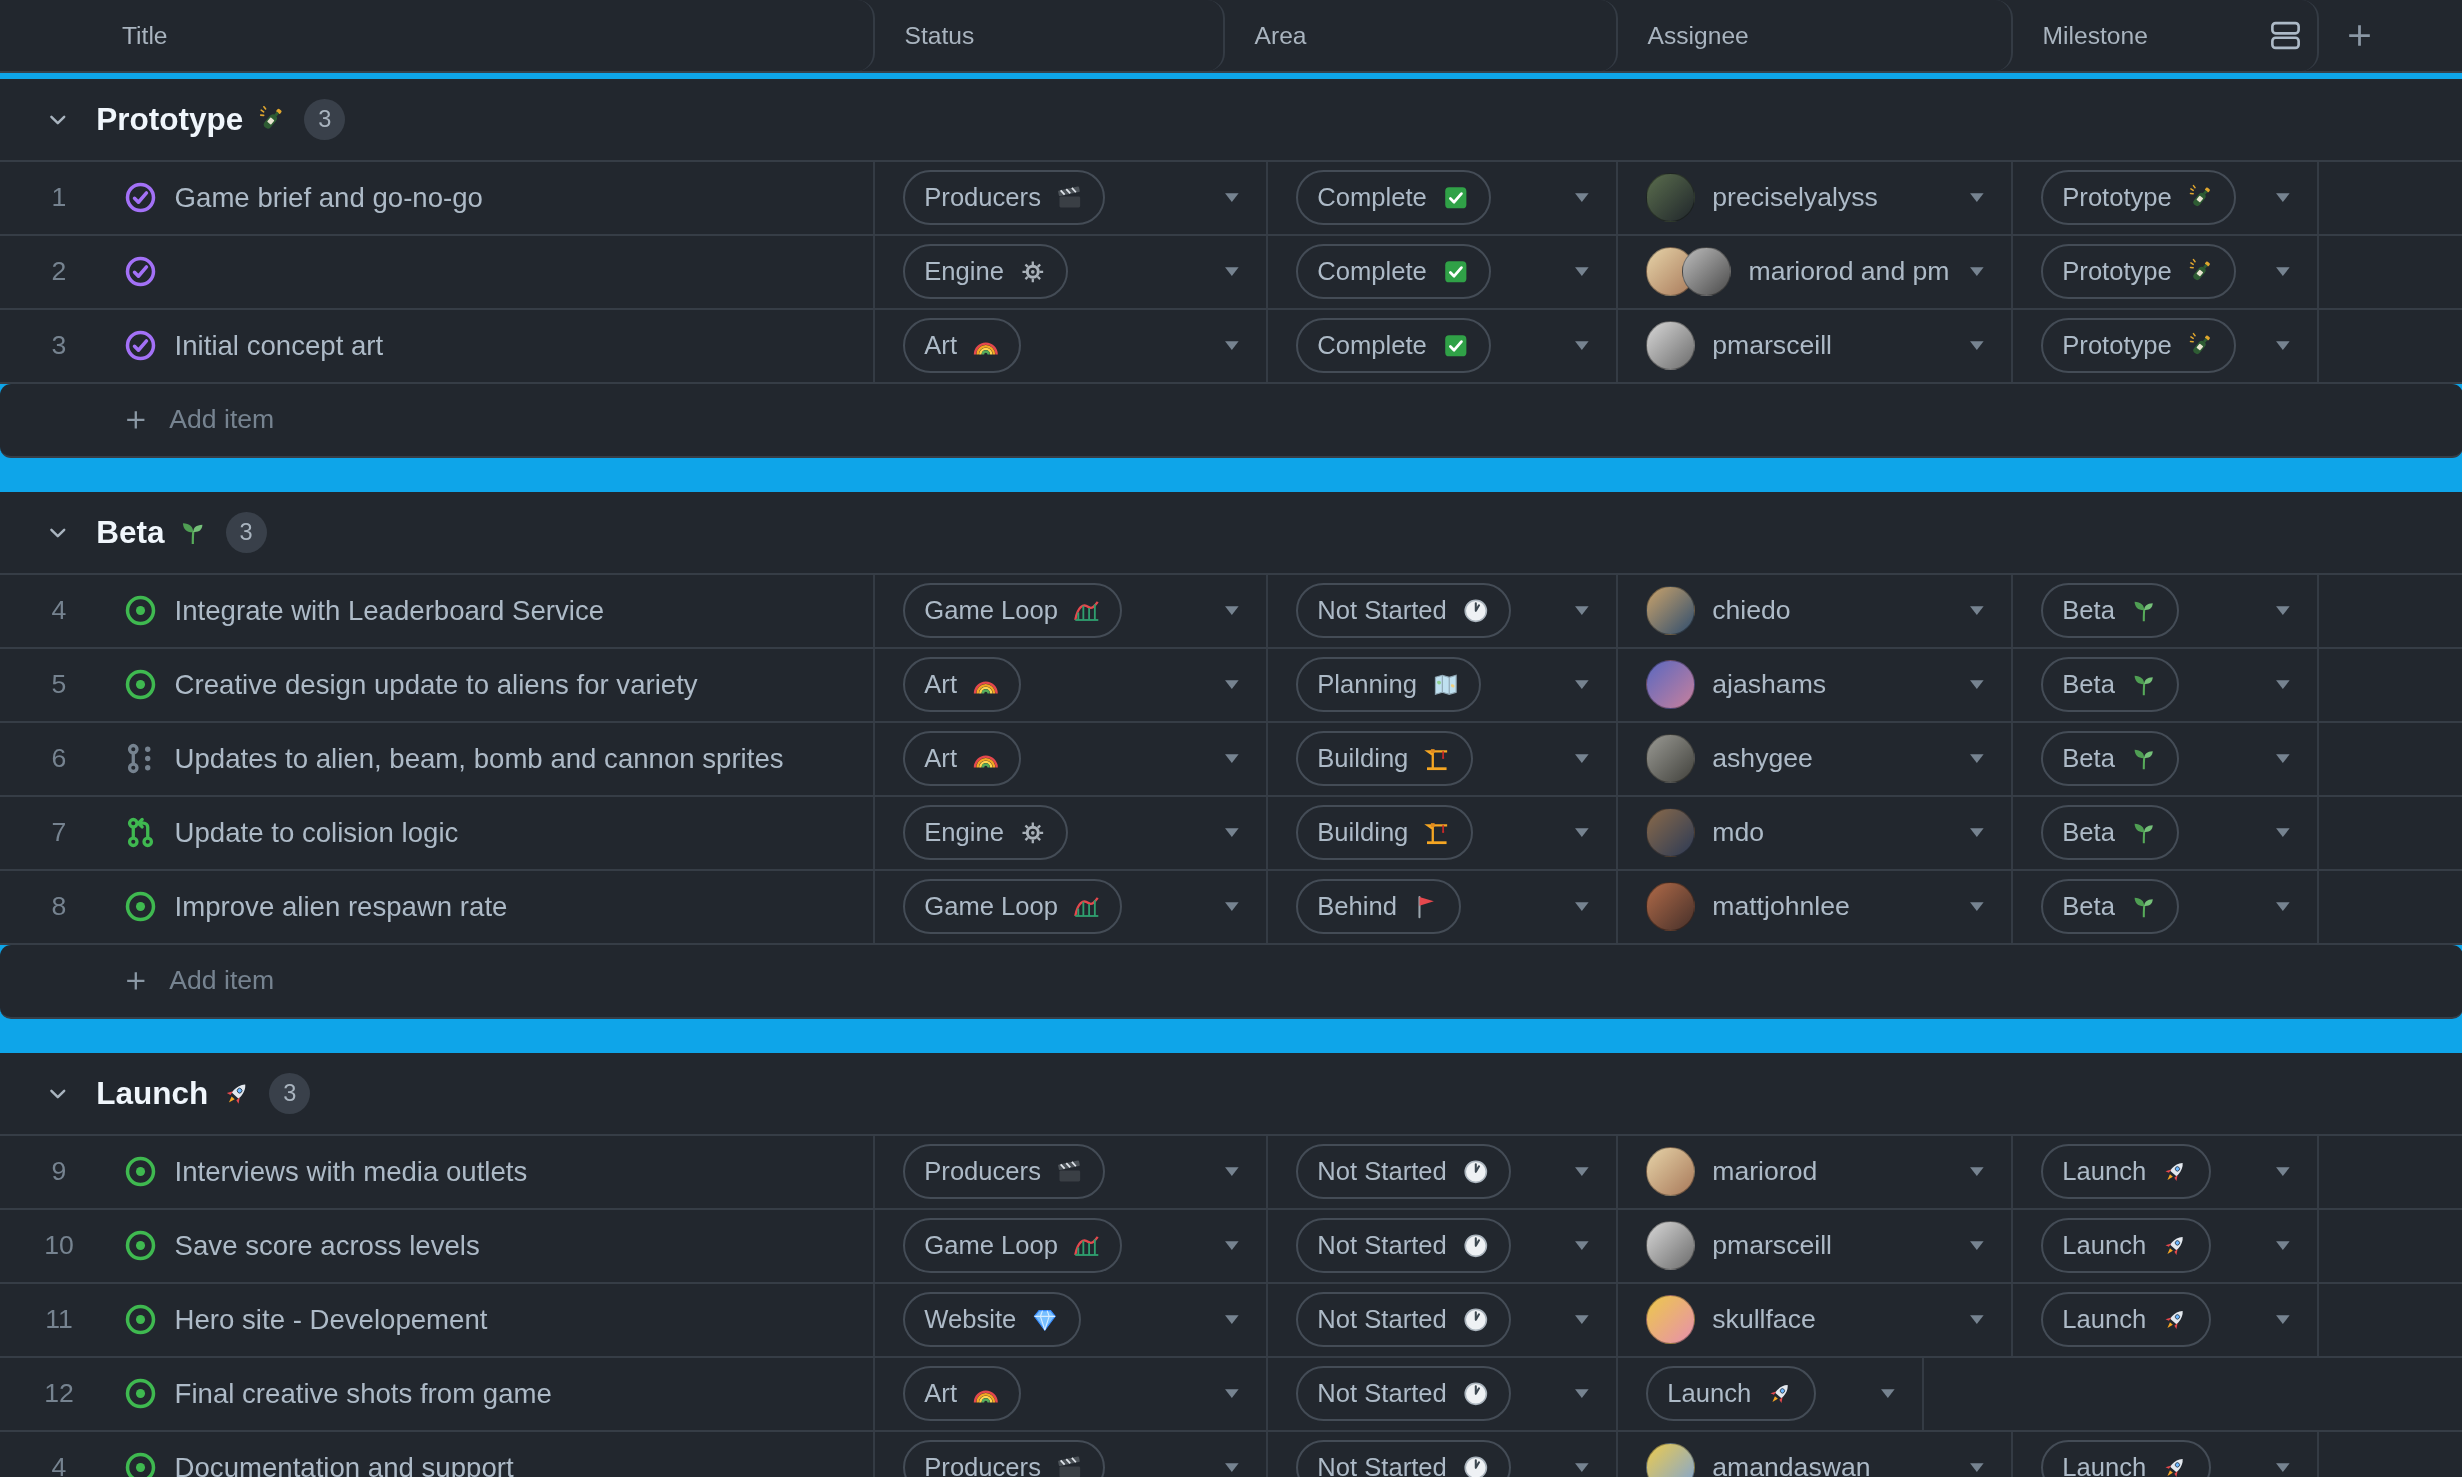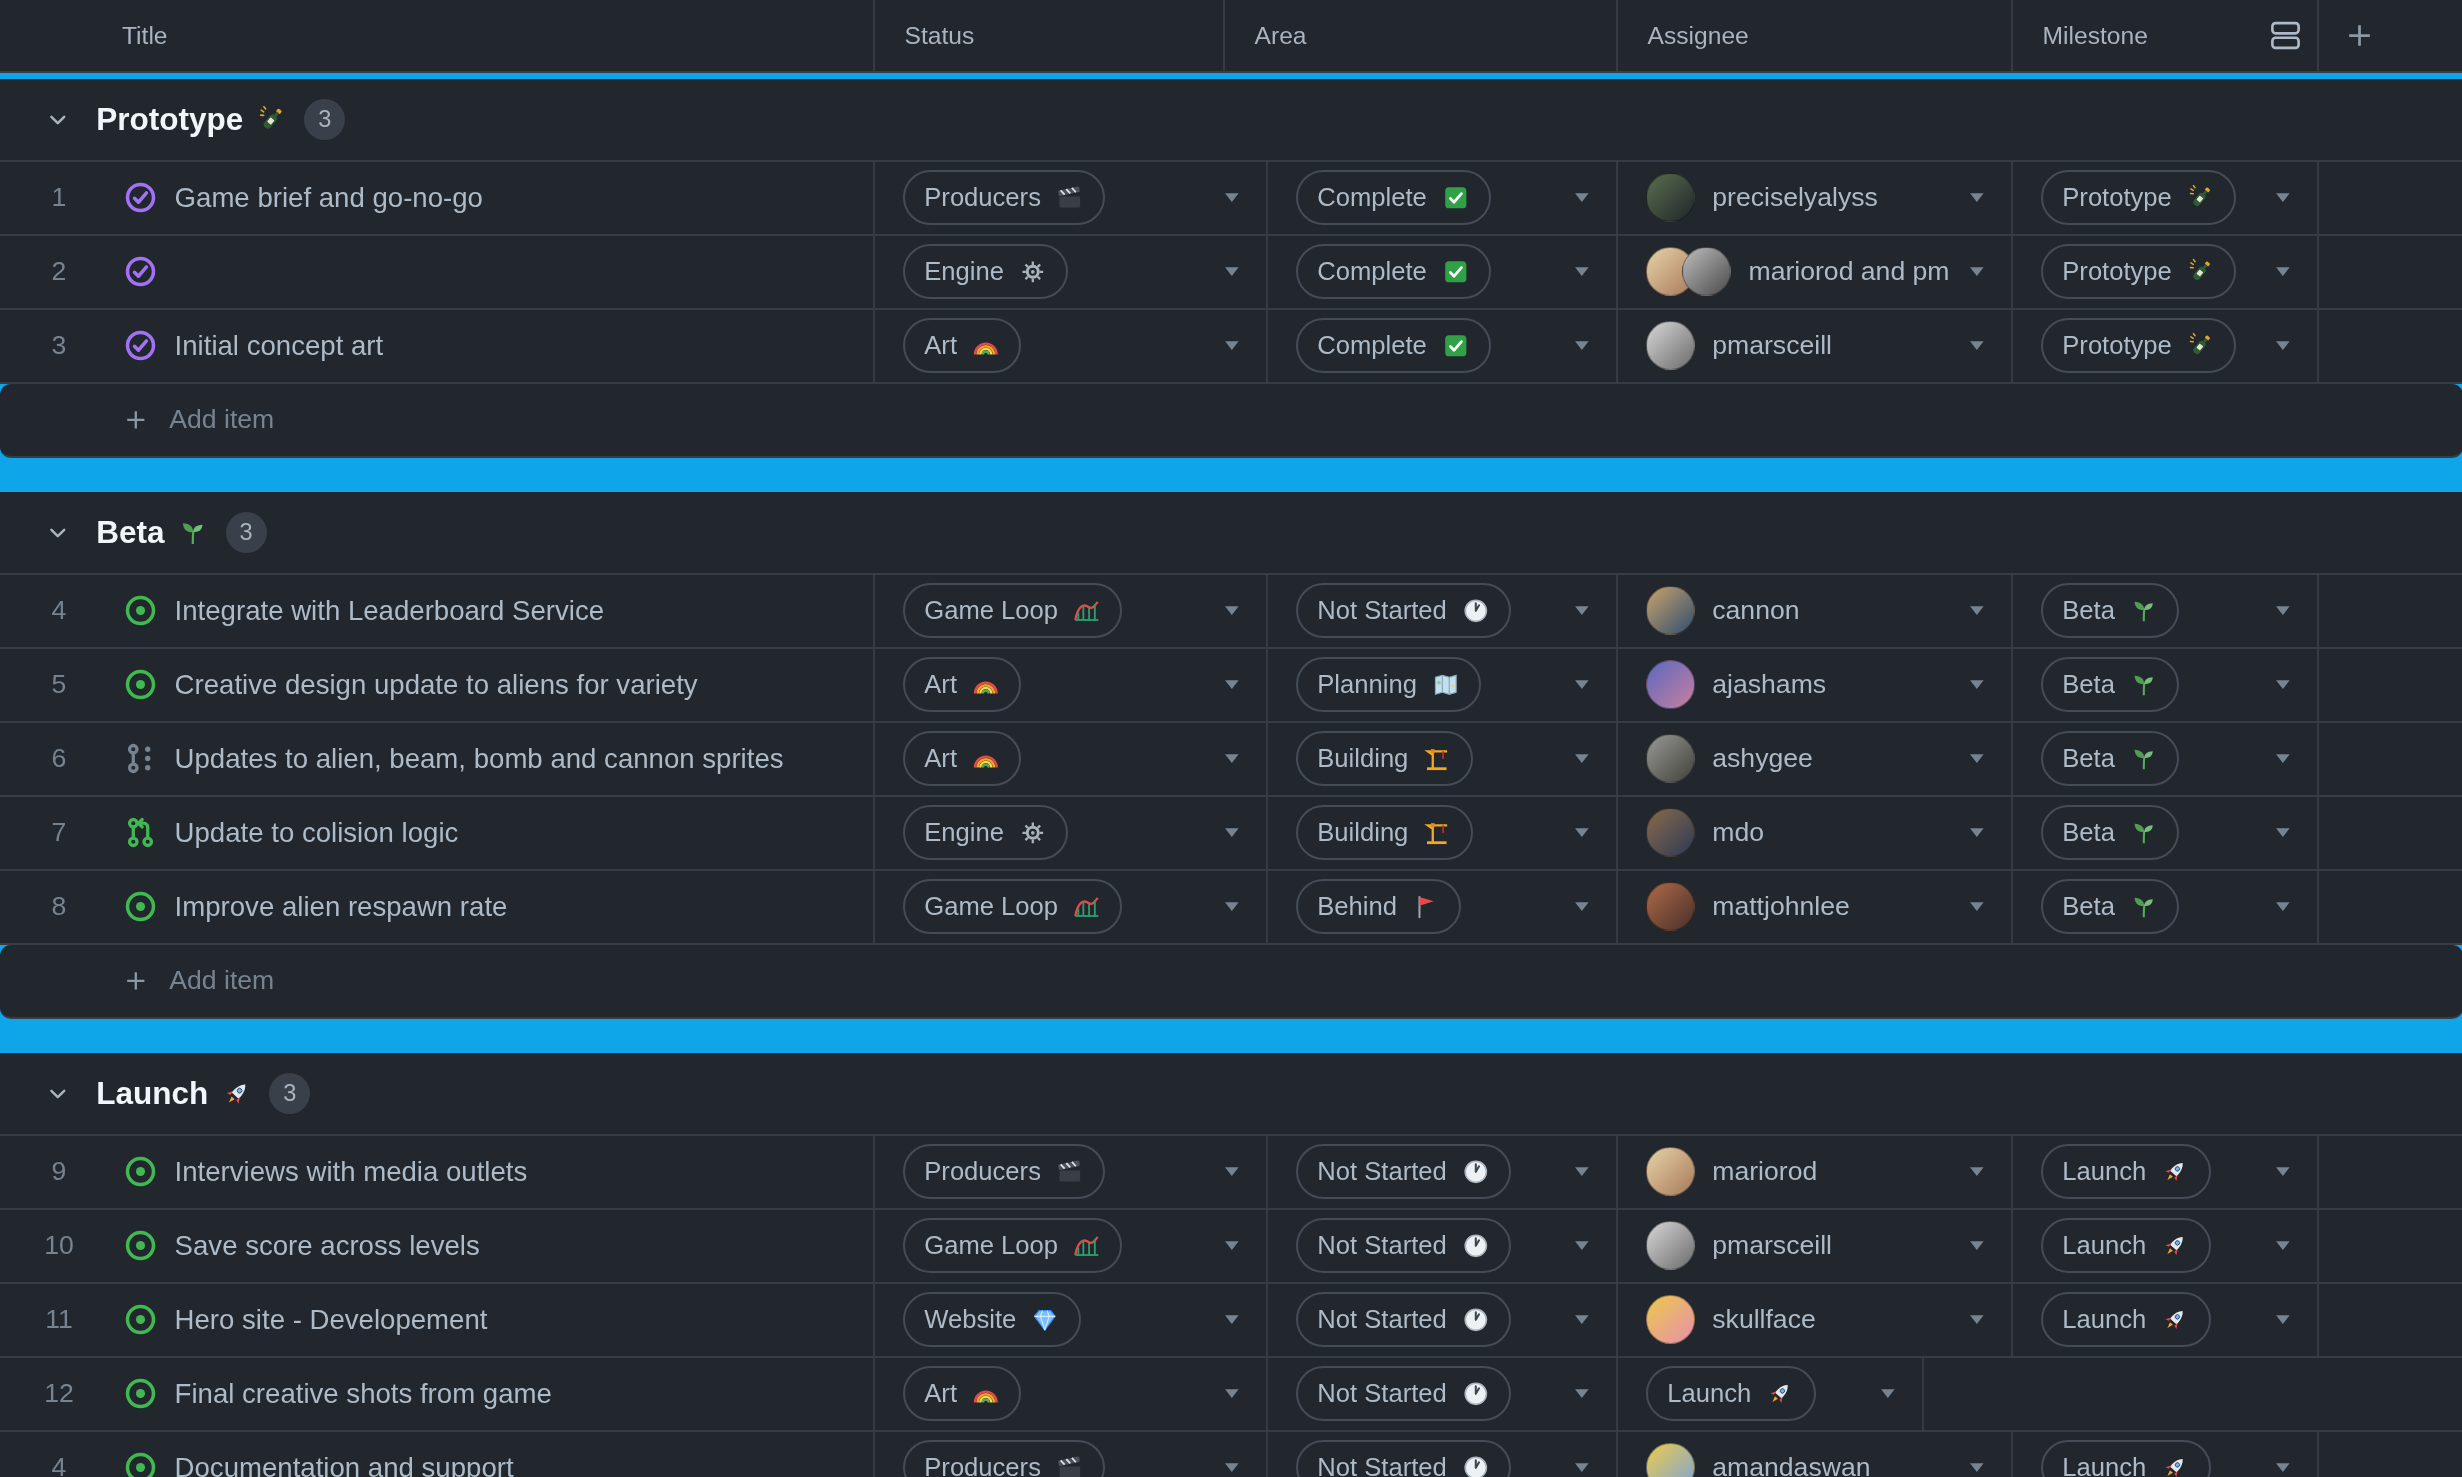--- a/index.html
+++ b/index.html
@@ -22,20 +22,21 @@
 
   
   .thead{
     display:flex;height:71px;flex:none;background:#22272e;
     border-bottom:2px solid #373e47;
   }
   .th{
     display:flex;align-items:center;box-sizing:border-box;
     padding-left:29.6px;font-size:24.6px;color:#a9b4bf;
     border-right:2px solid #343b44;
+    border-radius:18px;
   }
   .th.col-title{padding-left:122px;}
   .th.col-extra{border-right:none;padding-left:23.6px;}
   .th.col-milestone{padding-right:13.8px;}
   .th-spacer{margin-left:auto;}
 
   
   .tbody{flex:1;overflow:hidden;background:#0ea5e9;display:flex;flex-direction:column;}
   .strip{height:5.9px;flex:none;}
   .gap{height:34px;flex:none;}
@@ -471,21 +472,21 @@
             <svg viewBox="0 0 24 24" xmlns="http://www.w3.org/2000/svg">
               <path d="M4.5 7h15L12 16.5z" fill="#768390"></path>
             </svg>
           </span>
         </div>
         <div class="cell dropdown col-assignee">
           <span class="assignee-left">
             <span class="avatars">
               <span class="avatar" style="background: linear-gradient(135deg, rgb(202, 163, 107), rgb(47, 77, 110));"></span>
             </span>
-            <span class="assignee-name">cannon</span>
+            <span class="assignee-name">chiedo</span>
           </span>
           <span class="icon caret">
             <svg viewBox="0 0 24 24" xmlns="http://www.w3.org/2000/svg">
               <path d="M4.5 7h15L12 16.5z" fill="#768390"></path>
             </svg>
           </span>
         </div>
         <div class="cell dropdown col-milestone">
           <span class="pill">
             <span>Beta</span>

